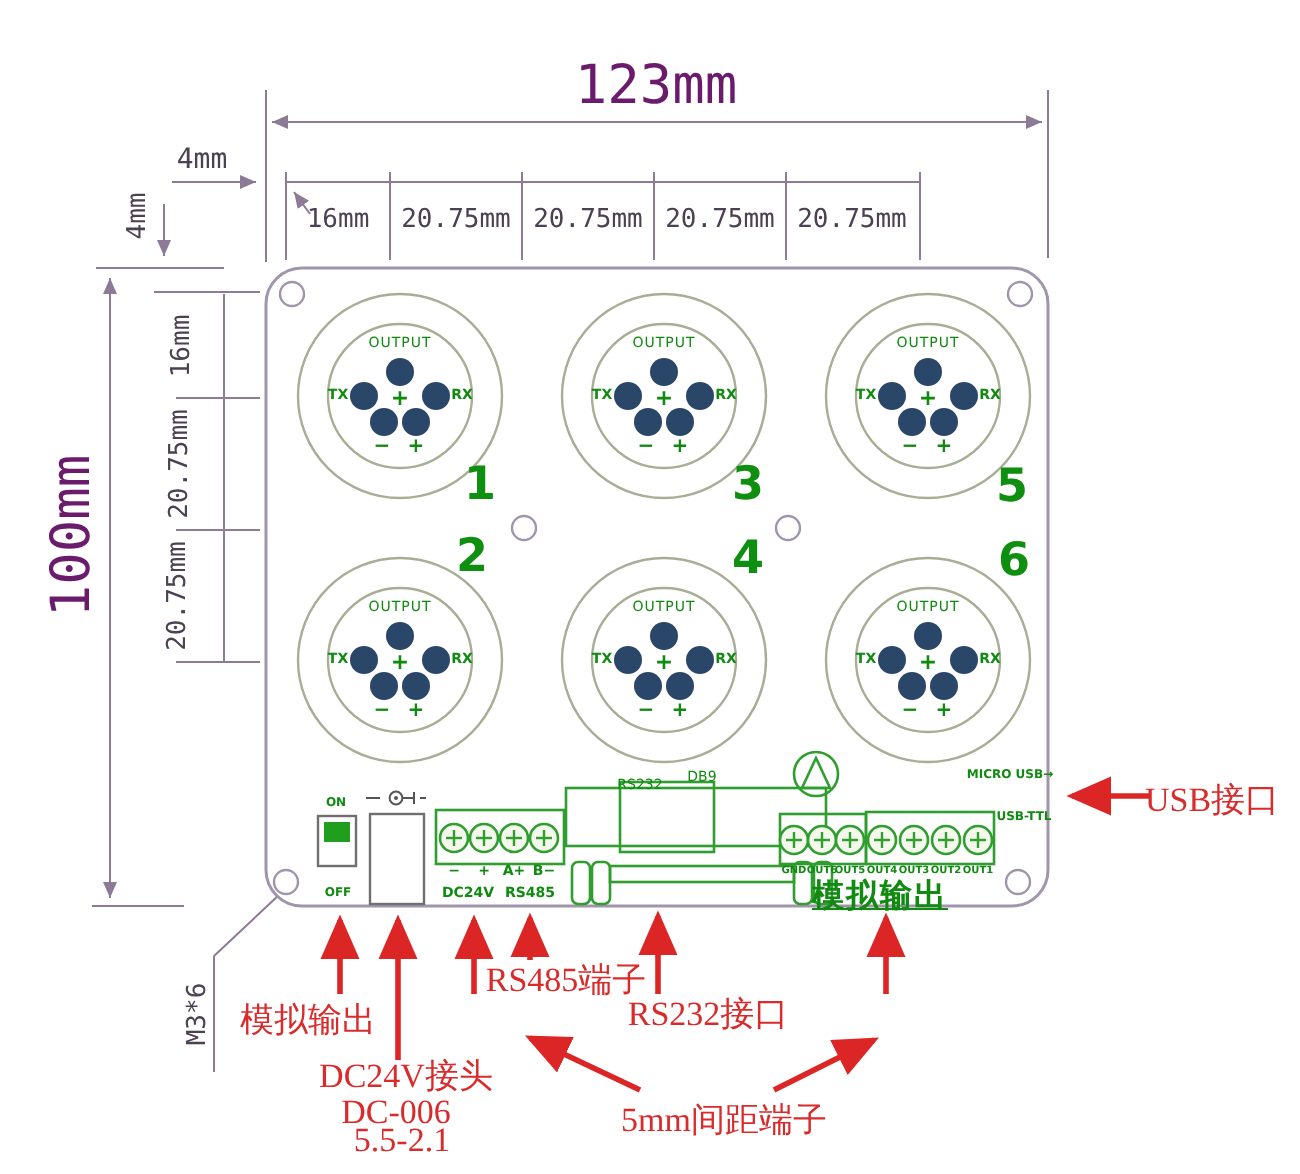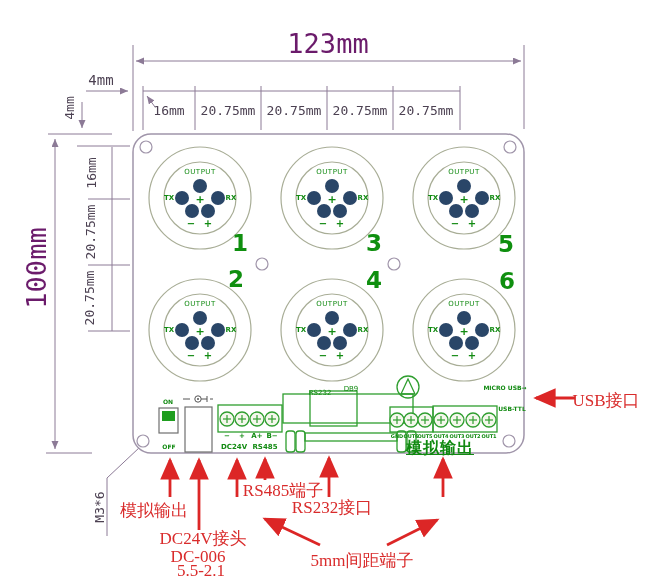--- a/index.html
+++ b/index.html
@@ -339,19 +339,19 @@
   <div class="t gb s5" style="left:425px;top:436px">OUT5</div>
   <div class="t gb s5" style="left:441px;top:436px">OUT4</div>
   <div class="t gb s5" style="left:457px;top:436px">OUT3</div>
   <div class="t gb s5" style="left:473px;top:436px">OUT2</div>
   <div class="t gb s5" style="left:489px;top:436px">OUT1</div>
   <div class="t gb s105" style="left:440px;top:448px">模拟输出</div>
 
   <div class="t cjk" style="left:606px;top:400px">USB接口</div>
   <div class="t cjk" style="left:154px;top:510px">模拟输出</div>
   <div class="t cjk" style="left:283px;top:490px">RS485端子</div>
-  <div class="t cjk" style="left:332px;top:507px">RS232接口</div>
+  <div class="t cjk" style="left:354px;top:507px">RS232接口</div>
   <div class="t cjk" style="left:203px;top:538px">DC24V接头</div>
   <div class="t cjk" style="left:198px;top:556px">DC-006</div>
   <div class="t cjk" style="left:201px;top:570px">5.5-2.1</div>
   <div class="t cjk" style="left:362px;top:560px">5mm间距端子</div>
 
 </div>
 
 </body></html>

